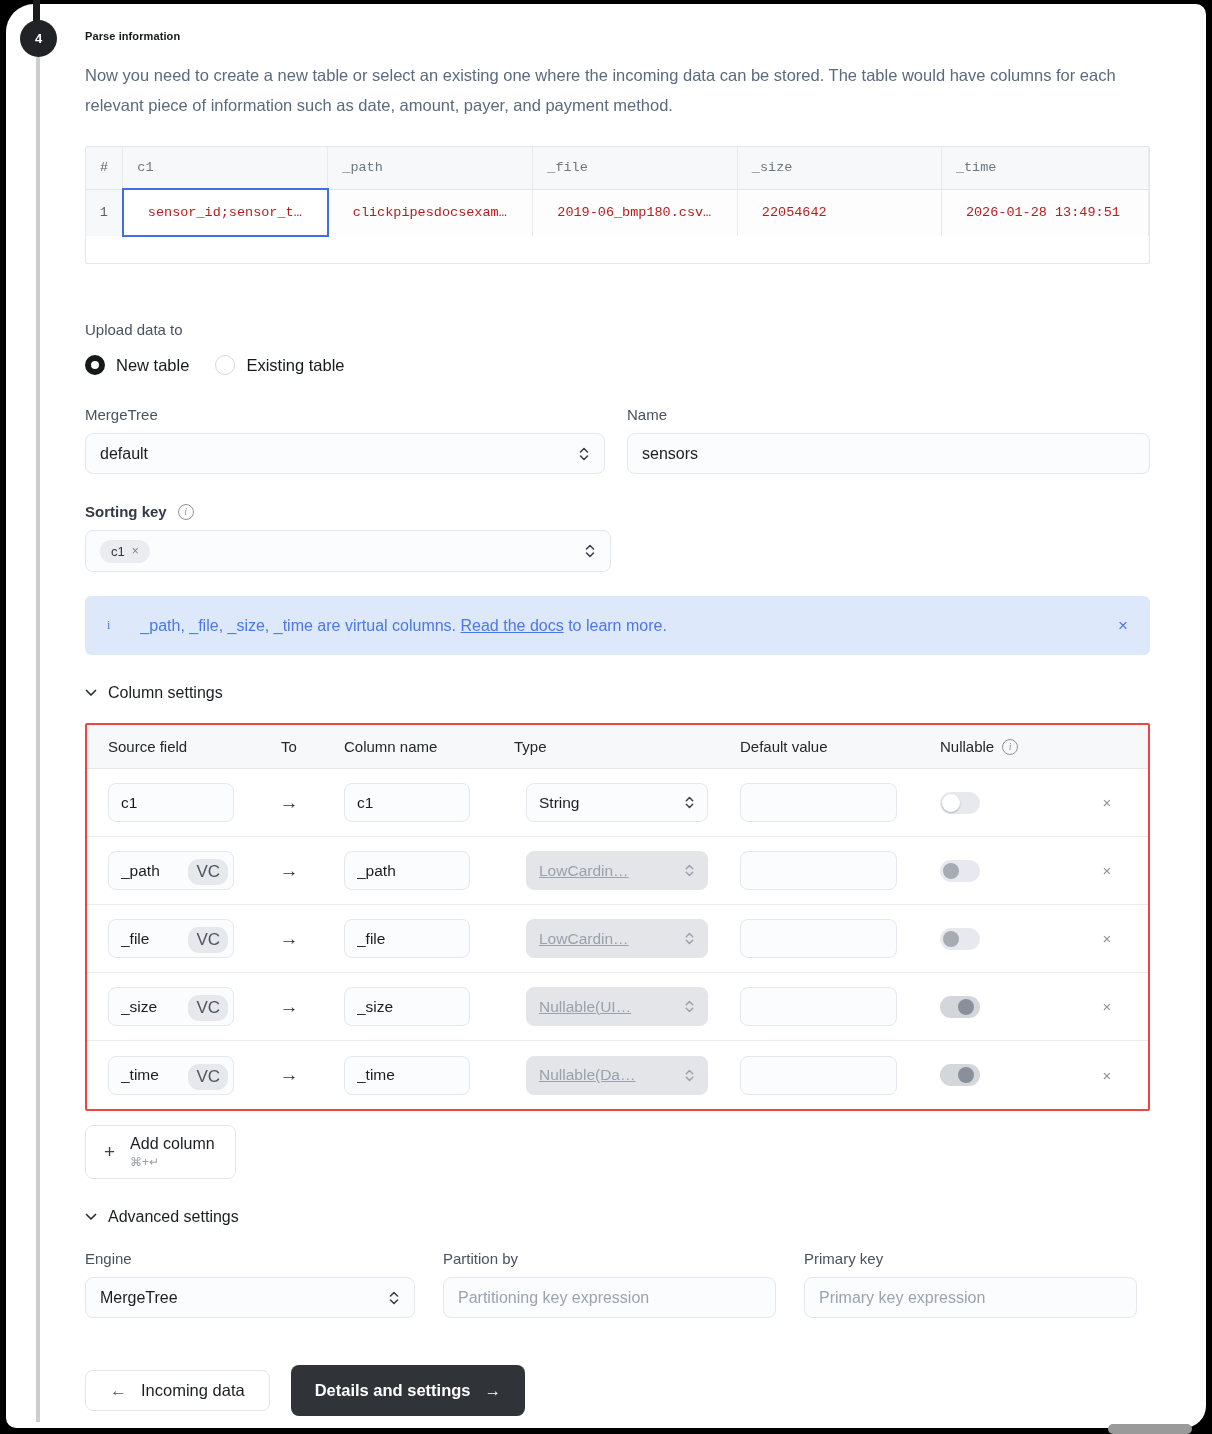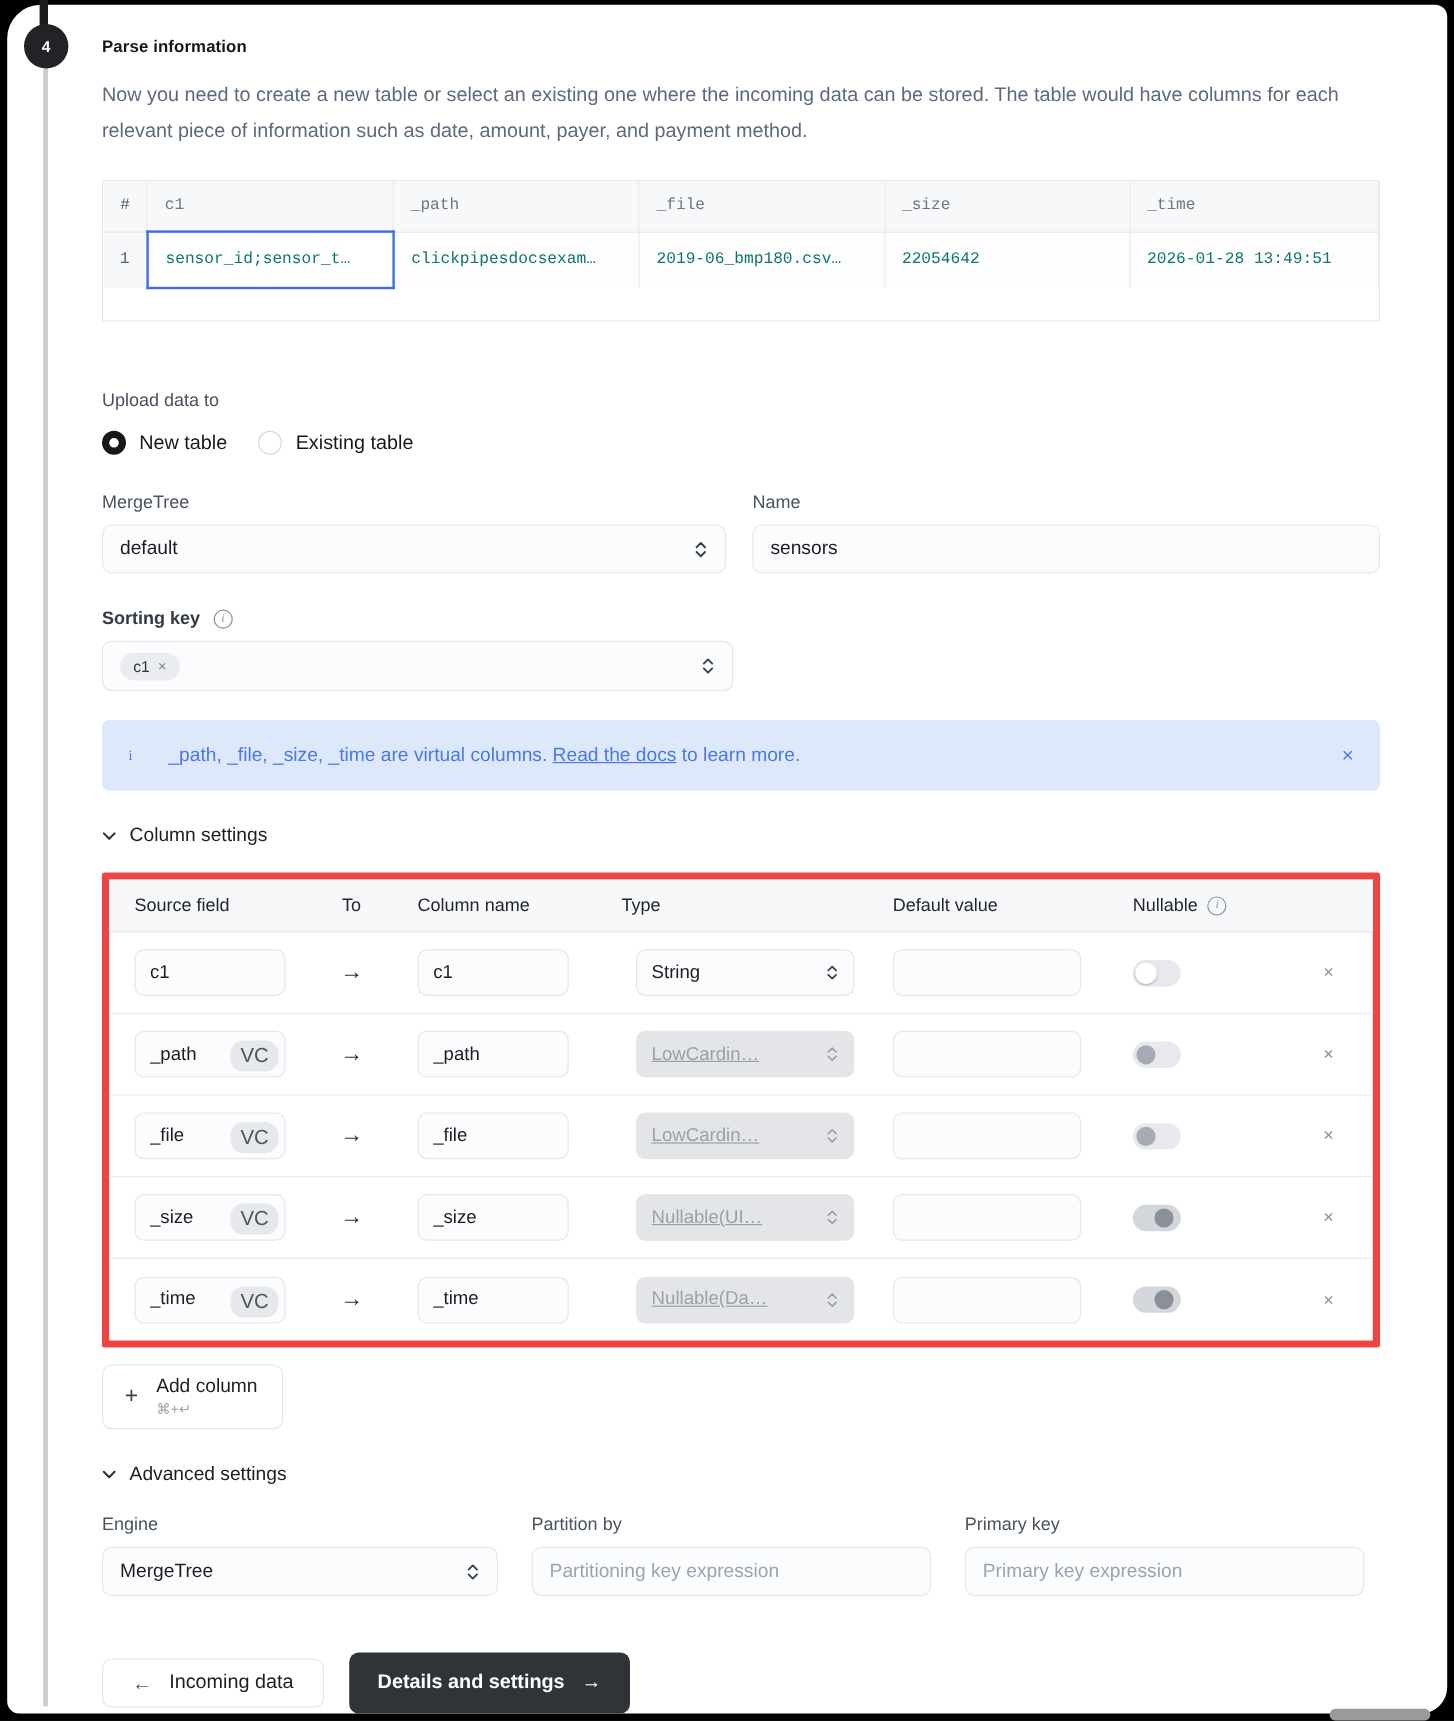--- a/index.html
+++ b/index.html
@@ -9,29 +9,29 @@
   .card { position:absolute; left:6px; top:4px; width:1200px; height:1424px; background:#fff;
           border-radius:28px 10px 22px 10px; padding:26px 56px 0 79px; }
 
   
   .step-stub { position:absolute; left:33px; top:0; width:7px; height:24px; background:#1b1b1b; z-index:3; }
   .step-circle { position:absolute; left:20px; top:20px; width:37px; height:37px; border-radius:50%;
                  background:#222326; color:#fff; font-size:13px; font-weight:bold; display:flex;
                  align-items:center; justify-content:center; z-index:3; }
   .step-line { position:absolute; left:36px; top:57px; width:4px; height:1365px; background:#cdcdcd; z-index:2; }
 
-  h1.title { font-size:14px; font-weight:bold; color:#17181a; letter-spacing:.1px; }
+  h1.title { font-size:11px; font-weight:bold; color:#17181a; letter-spacing:.1px; }
   p.desc { margin-top:19px; width:1050px; font-size:16.5px; line-height:29.5px; color:#5b6a7d; }
 
   
   .preview-wrap { margin-top:26px; width:1065px; border:1px solid #e3e6ea; border-radius:2px; background:#fff; padding-bottom:26px; }
   table.preview { border-collapse:collapse; width:100%; font-family:"Liberation Mono","DejaVu Sans Mono",monospace; font-size:13.5px; }
   table.preview th { background:#f7f8fa; color:#6e7781; font-weight:normal; text-align:left;
                      height:42px; padding:0 14px; border-bottom:1px solid #e3e6ea; border-right:1px solid #e9ebee; }
-  table.preview td { height:47px; padding:0 14px; color:#0f766e; border-right:1px solid #e9ebee; background:#fdfdfe; }
+  table.preview td { height:47px; padding:0 24px; color:#b91c1c; border-right:1px solid #e9ebee; background:#fdfdfe; }
   table.preview .idx { width:37px; text-align:center; background:#f7f8fa; color:#57606a; padding:0 6px; }
   td.selected-cell { border:2px solid #3f6ee8 !important; border-radius:2px; background:#fff !important; }
 
   .section-label { font-size:15px; color:#49525e; }
   .upload-label { margin-top:57px; }
 
   .radio-row { margin-top:17px; display:flex; align-items:center; gap:26px; }
   .radio-opt { display:flex; align-items:center; gap:11px; font-size:16.5px; color:#17191c; cursor:pointer; }
   .radio { width:20px; height:20px; border-radius:50%; background:#fff; }
   .radio.on { border:6.5px solid #17181a; }
@@ -59,21 +59,21 @@
             display:flex; align-items:center; padding:0 22px; color:#4a78e6; font-size:16px; }
   .banner .b-icon { font-size:12px; margin-right:30px; font-family:"Liberation Serif",serif; }
   .banner a { color:#4a78e6; text-decoration:underline; cursor:pointer; }
   .banner .b-close { margin-left:auto; font-size:17px; cursor:pointer; color:#4a78e6; }
 
   .collapse-head { margin-top:29px; display:flex; align-items:center; gap:11px; cursor:pointer; }
   .collapse-head .chev { display:flex; }
   .collapse-head span.t { font-size:16px; color:#1c1e21; }
 
   
-  .cs-table { margin-top:21px; width:1065px; border:6px solid #ef4444; border-radius:2px; }
+  .cs-table { margin-top:21px; width:1065px; border:2px solid #ef4444; border-radius:2px; }
   .cs-row { display:grid; grid-template-columns:126px 110px 126px 226px 201px 190px 1fr; align-items:center;
             padding:0 21px; border-bottom:1px solid #e9ebee; height:68px; }
   .cs-row:last-child { border-bottom:none; }
   .cs-head { height:44px; background:#f7f8fa; border-bottom:1px solid #e3e6ea; }
   .cs-head .h { font-size:15px; color:#23272c; }
   .cs-head .h.center { text-align:center; }
   .cs-head .h.pad { padding-left:44px; }
   .cs-head .h.pad43 { padding-left:43px; }
   .cs-head .h.nullable { display:flex; align-items:center; gap:8px; }
 

